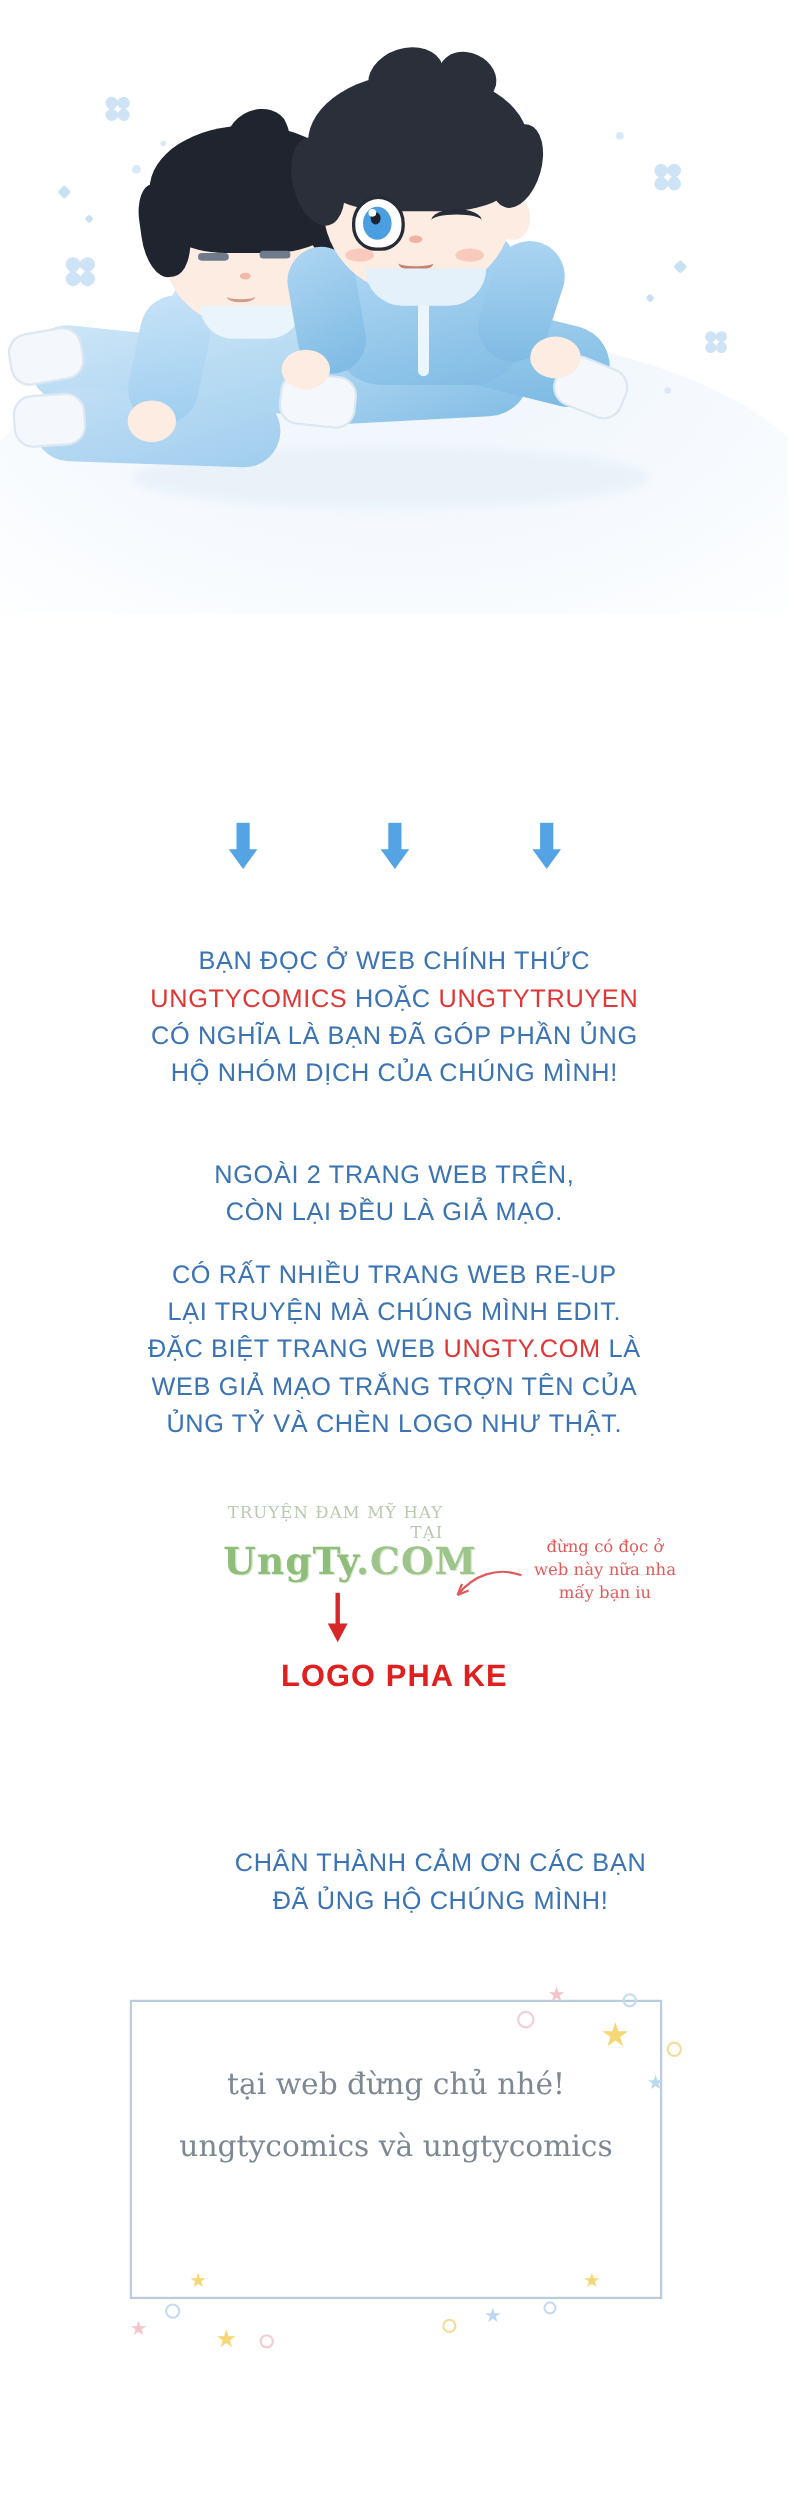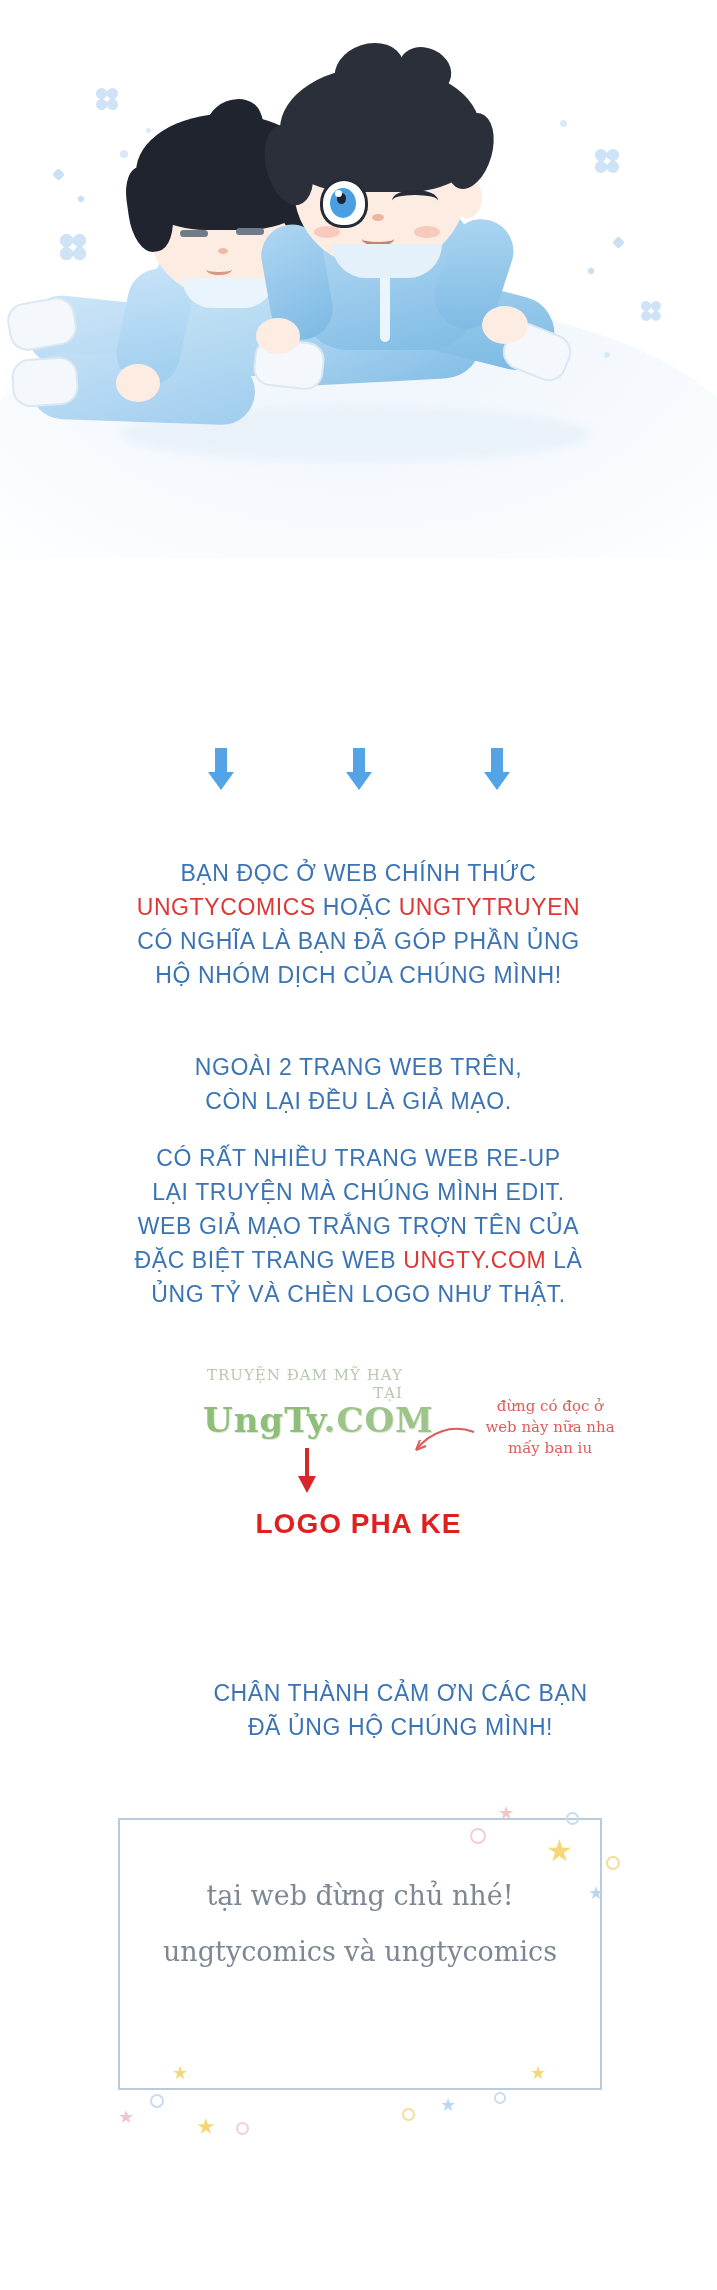--- a/index.html
+++ b/index.html
@@ -466,24 +466,24 @@
   </div>
 
   <div class="text-block t2">
     <div>NGOÀI 2 TRANG WEB TRÊN,</div>
     <div>CÒN LẠI ĐỀU LÀ GIẢ MẠO.</div>
   </div>
 
   <div class="text-block t3">
     <div>CÓ RẤT NHIỀU TRANG WEB RE-UP</div>
     <div>LẠI TRUYỆN MÀ CHÚNG MÌNH EDIT.</div>
-    <div>WEB GIẢ MẠO TRẮNG TRỢN TÊN CỦA</div>
     <div>
       <span>ĐẶC BIỆT TRANG WEB </span><span class="red">UNGTY.COM</span><span> LÀ</span>
     </div>
+    <div>WEB GIẢ MẠO TRẮNG TRỢN TÊN CỦA</div>
     <div>ỦNG TỶ VÀ CHÈN LOGO NHƯ THẬT.</div>
   </div>
 
   <div class="fakelogo">
     <div class="small">TRUYỆN ĐAM MỸ HAY TẠI</div>
     <div class="big">
       <span class="u">UngTy</span><span>.COM</span>
     </div>
   </div>
 

